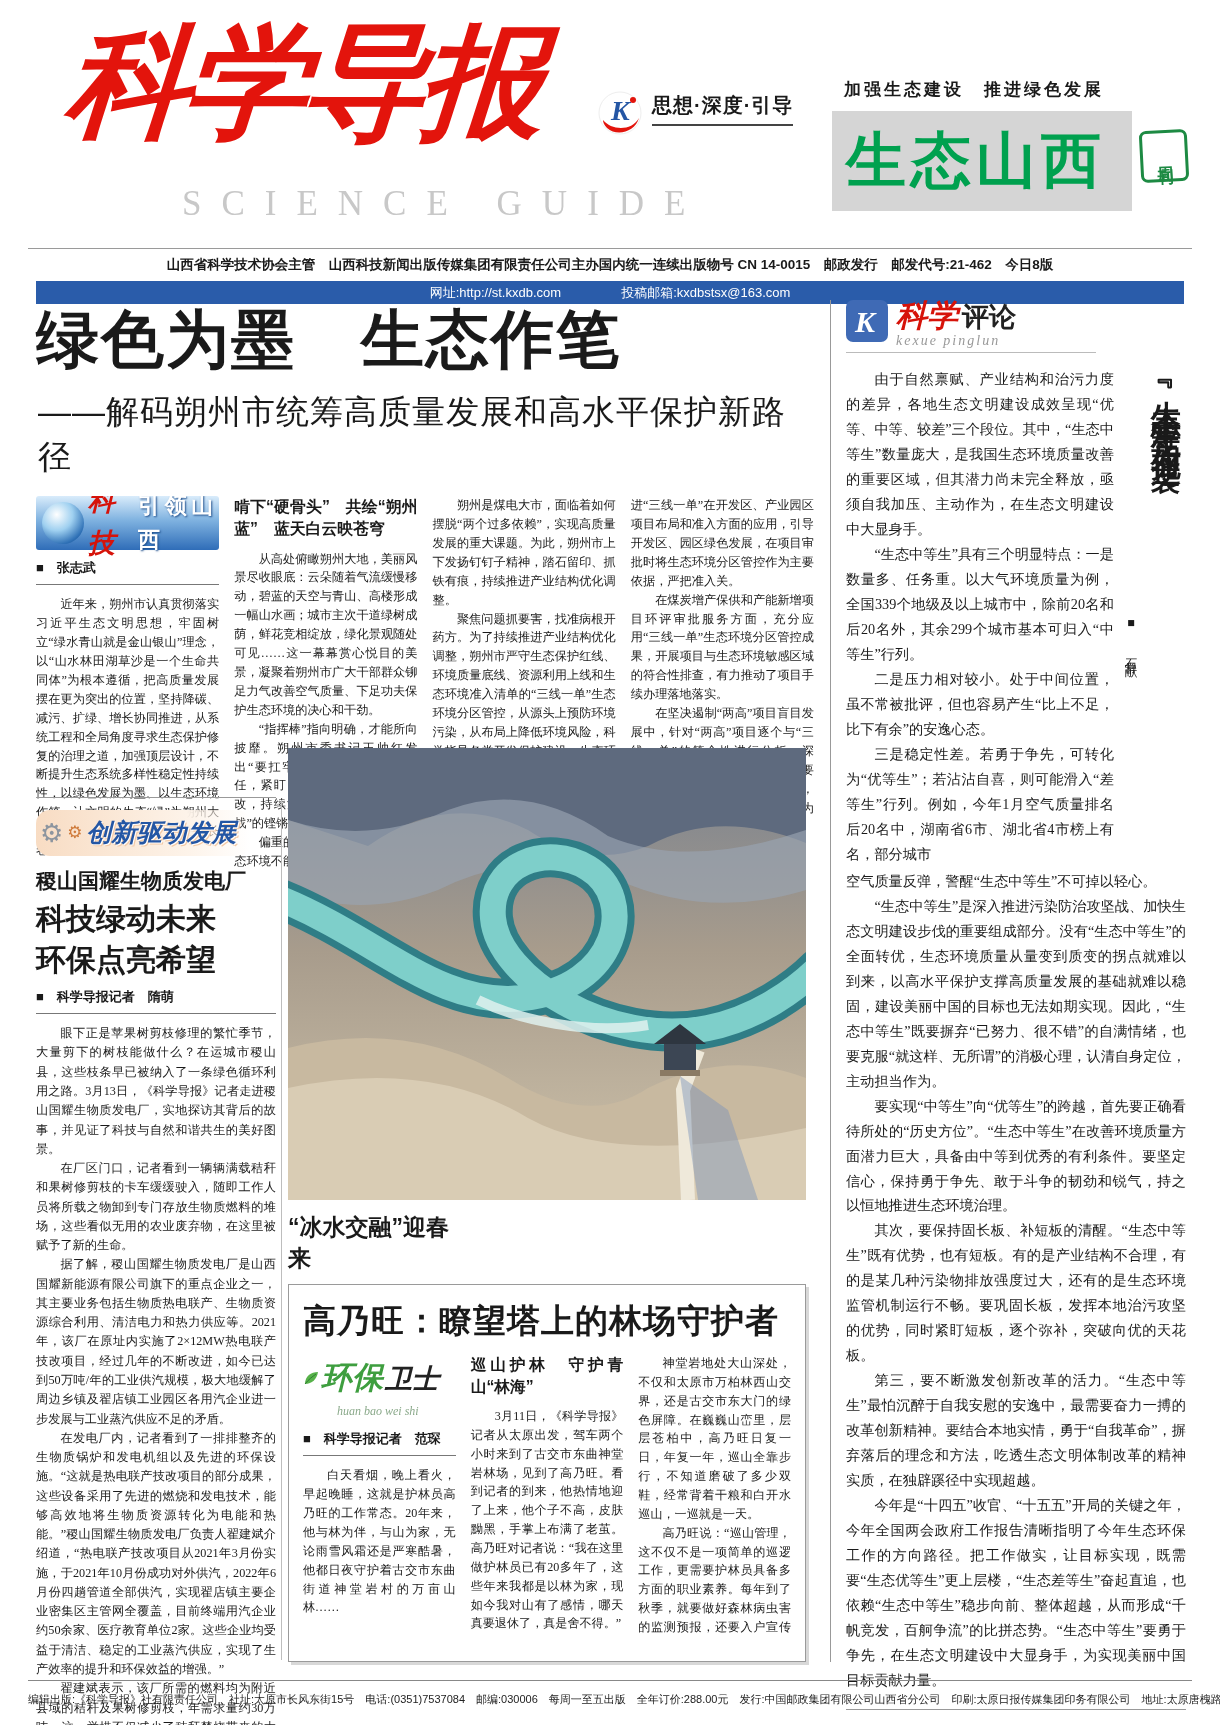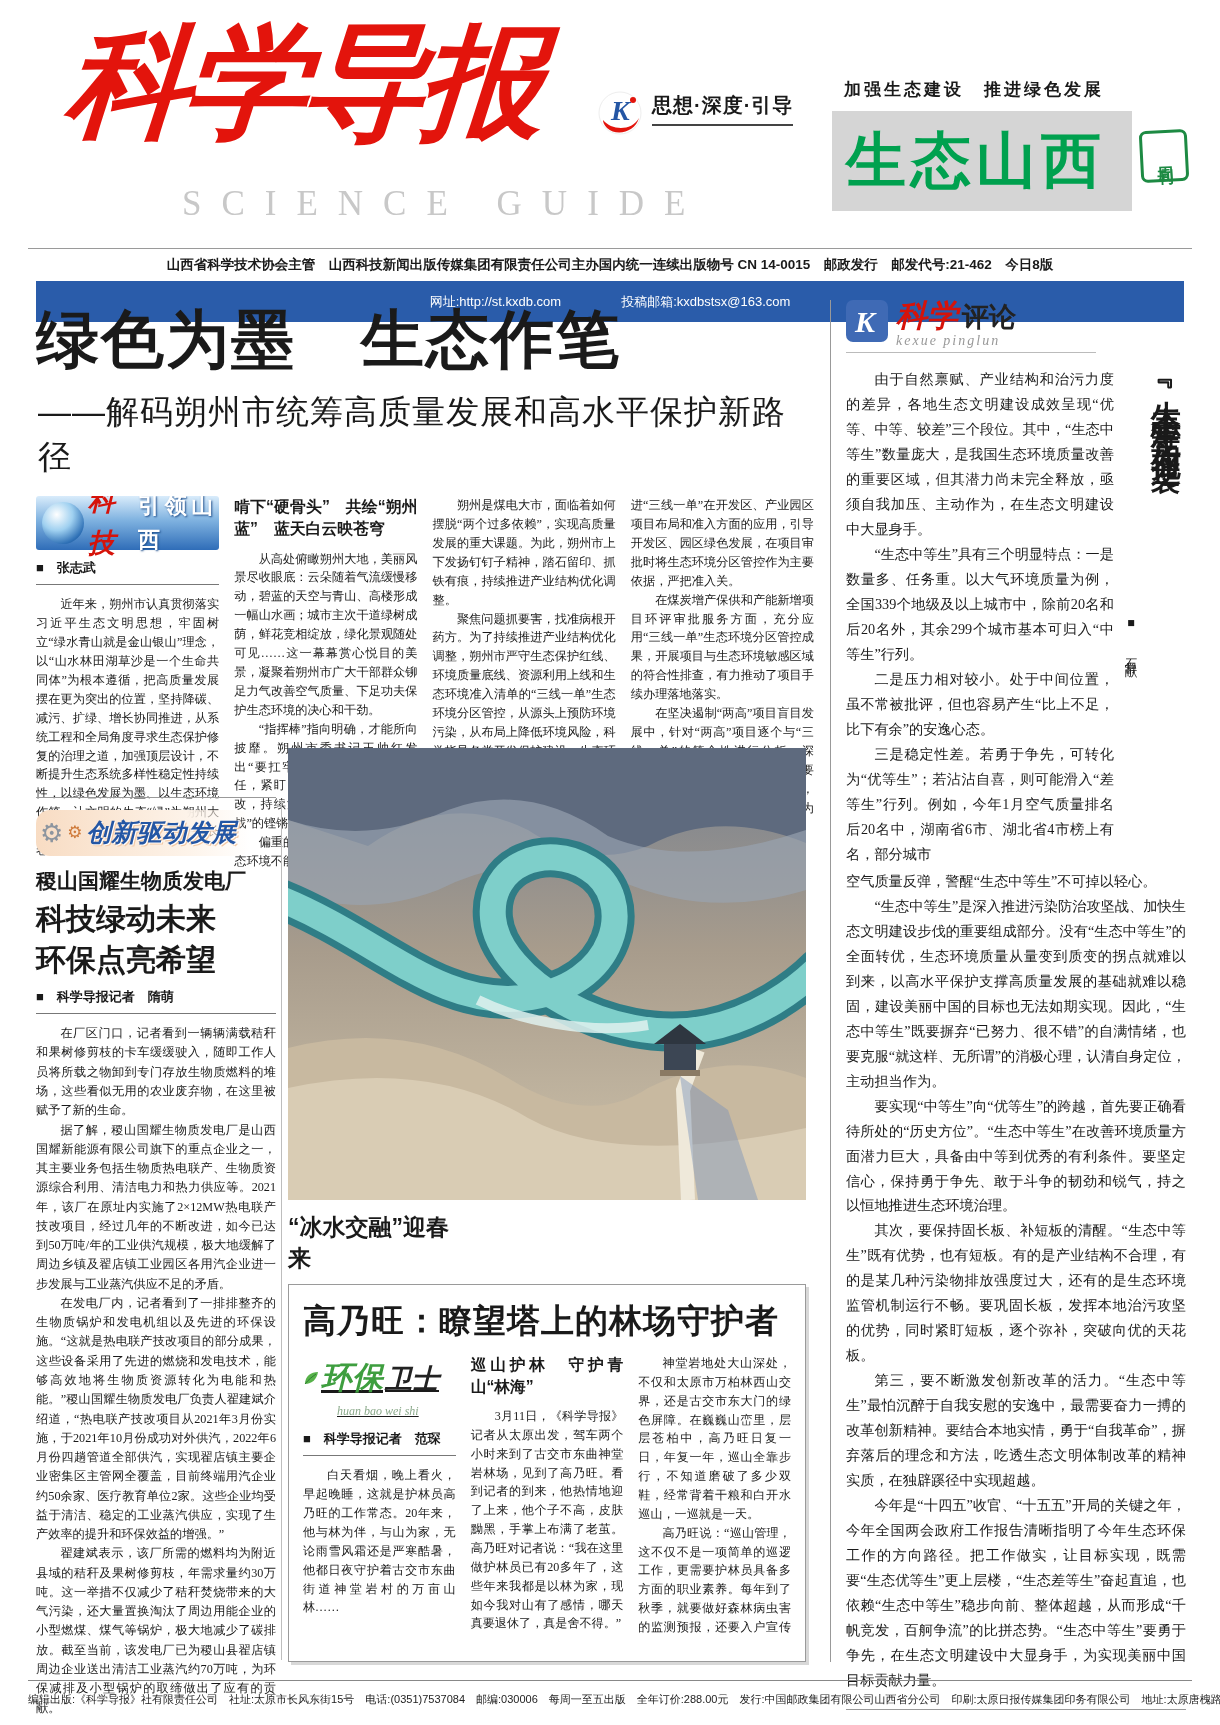--- a/index.html
+++ b/index.html
@@ -27,21 +27,21 @@
   .ed-name{font-family:"Liberation Serif",serif;font-weight:900;font-size:60px;letter-spacing:5px;}
   .ed-seal{position:absolute;left:308px;top:52px;width:42px;height:46px;border:3px solid #1d8a43;
            border-radius:7px;display:flex;align-items:center;justify-content:center;
            transform:rotate(-3deg);background:#fff;}
   .ed-seal span{writing-mode:vertical-rl;font-family:"Liberation Sans",sans-serif;
            font-weight:900;font-size:16px;color:#1d8a43;letter-spacing:2px;}
   .rule1{position:absolute;left:28px;right:28px;top:248px;border-top:1px solid #9a9a9a;}
   .org-row{position:absolute;left:36px;right:36px;top:256px;display:flex;
            justify-content:center;font-family:"Liberation Sans",sans-serif;
            font-weight:bold;font-size:13.5px;}
-  .bluebar{position:absolute;left:36px;right:36px;top:281px;height:41px;background:#2a5caa;
+  .bluebar{position:absolute;left:36px;right:36px;top:281px;height:23px;background:#2a5caa;
            color:#fff;display:flex;align-items:center;justify-content:center;gap:60px;
            font-size:13px;font-family:"Liberation Sans",sans-serif;}
   
   .t-p{margin:0;text-indent:2em;}
   .t-cont{margin:0;}
   .t-h{margin:9px 0;font-family:"Liberation Sans",sans-serif;font-weight:900;
        font-size:1.3em;line-height:1.4;text-indent:0;}
   .t-byline{margin:8px 0 10px;padding-bottom:6px;border-bottom:1px solid #777;
        font-family:"Liberation Sans",sans-serif;font-weight:bold;font-size:13px;text-indent:0;}
   
@@ -86,21 +86,21 @@
         border-bottom:1px solid #888;padding-bottom:6px;}
   .cap-credit{display:block;text-align:right;font-family:"Liberation Sans",sans-serif;
         font-weight:bold;font-size:12.5px;margin-top:2px;}
   
   .forest{position:absolute;left:288px;top:1284px;width:518px;height:378px;box-sizing:border-box;
         border:1px solid #9a9a9a;box-shadow:3px 3px 0 #d8d8d8;padding:12px 14px;overflow:hidden;}
   .forest h2{margin:2px 0 10px;font-family:"Liberation Sans",sans-serif;font-weight:900;
         font-size:33px;letter-spacing:1px;}
   .forest-body{columns:3;column-gap:15px;column-fill:auto;height:288px;overflow:hidden;
         font-size:12.1px;line-height:1.56;text-align:justify;}
-  .hbws{break-inside:avoid;text-decoration:underline;}
+  .hbws{break-inside:avoid;}
   .hbws .l1{display:flex;align-items:baseline;gap:2px;}
   .hbws .green{font-family:"Liberation Serif",serif;font-style:italic;font-weight:900;
         font-size:31px;color:#3e9e3f;}
   .hbws .black{font-family:"Liberation Serif",serif;font-style:italic;font-weight:900;
         font-size:27px;color:#222;}
   .hbws .py{font-size:12px;color:#8aa98a;font-style:italic;margin-left:34px;}
   .leaf{width:16px;height:16px;flex:none;align-self:center;}
   
   .right-rail{position:absolute;left:830px;top:300px;width:356px;height:1362px;
         border-left:1px solid #999;padding-left:15px;box-sizing:border-box;}
@@ -191,20 +191,21 @@
     <div class="cxqd-banner" data-name="innovation-drive-banner">
       <span class="gear-big" data-name="gear-icon">⚙</span>
       <span class="gear-small" data-name="gear-small-icon">⚙</span>
       <span class="cxqd-title" data-name="section-title">创新驱动发展</span>
     </div>
     <div class="kicker" data-name="article-kicker">稷山国耀生物质发电厂</div>
     <div class="bighead" data-name="article-headline-line1">科技绿动未来</div>
     <div class="bighead" data-name="article-headline-line2">环保点亮希望</div>
     <div class="cxqd-body" data-name="article-body">
         <p class="t-byline" data-name="byline">■　科学导报记者　隋萌</p>
+        <p class="t-p" data-name="paragraph">眼下正是苹果树剪枝修理的繁忙季节，大量剪下的树枝能做什么？在运城市稷山县，这些枝条早已被纳入了一条绿色循环利用之路。3月13日，《科学导报》记者走进稷山国耀生物质发电厂，实地探访其背后的故事，并见证了科技与自然和谐共生的美好图景。</p>
         <p class="t-p" data-name="paragraph">在厂区门口，记者看到一辆辆满载秸秆和果树修剪枝的卡车缓缓驶入，随即工作人员将所载之物卸到专门存放生物质燃料的堆场，这些看似无用的农业废弃物，在这里被赋予了新的生命。</p>
         <p class="t-p" data-name="paragraph">据了解，稷山国耀生物质发电厂是山西国耀新能源有限公司旗下的重点企业之一，其主要业务包括生物质热电联产、生物质资源综合利用、清洁电力和热力供应等。2021年，该厂在原址内实施了2×12MW热电联产技改项目，经过几年的不断改进，如今已达到50万吨/年的工业供汽规模，极大地缓解了周边乡镇及翟店镇工业园区各用汽企业进一步发展与工业蒸汽供应不足的矛盾。</p>
         <p class="t-p" data-name="paragraph">在发电厂内，记者看到了一排排整齐的生物质锅炉和发电机组以及先进的环保设施。“这就是热电联产技改项目的部分成果，这些设备采用了先进的燃烧和发电技术，能够高效地将生物质资源转化为电能和热能。”稷山国耀生物质发电厂负责人翟建斌介绍道，“热电联产技改项目从2021年3月份实施，于2021年10月份成功对外供汽，2022年6月份四趟管道全部供汽，实现翟店镇主要企业密集区主管网全覆盖，目前终端用汽企业约50余家、医疗教育单位2家。这些企业均受益于清洁、稳定的工业蒸汽供应，实现了生产效率的提升和环保效益的增强。”</p>
         <p class="t-p" data-name="paragraph">翟建斌表示，该厂所需的燃料均为附近县域的秸秆及果树修剪枝，年需求量约30万吨。这一举措不仅减少了秸秆焚烧带来的大气污染，还大量置换淘汰了周边用能企业的小型燃煤、煤气等锅炉，极大地减少了碳排放。截至当前，该发电厂已为稷山县翟店镇周边企业送出清洁工业蒸汽约70万吨，为环保减排及小型锅炉的取缔做出了应有的贡献。</p>
       </div>
   </div>
 
   <div class="photo" data-name="aerial-river-photo">
     <svg viewBox="0 0 518 452" preserveAspectRatio="none" data-name="aerial-photo-graphic">
       <defs>

